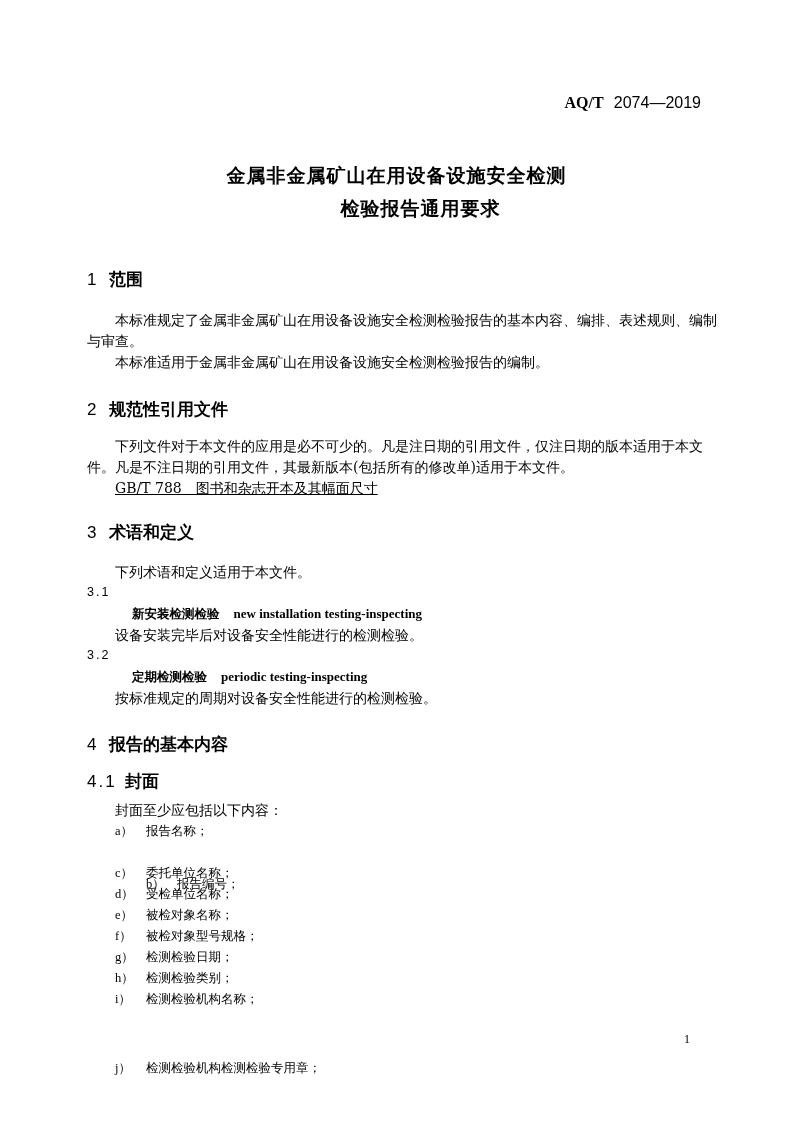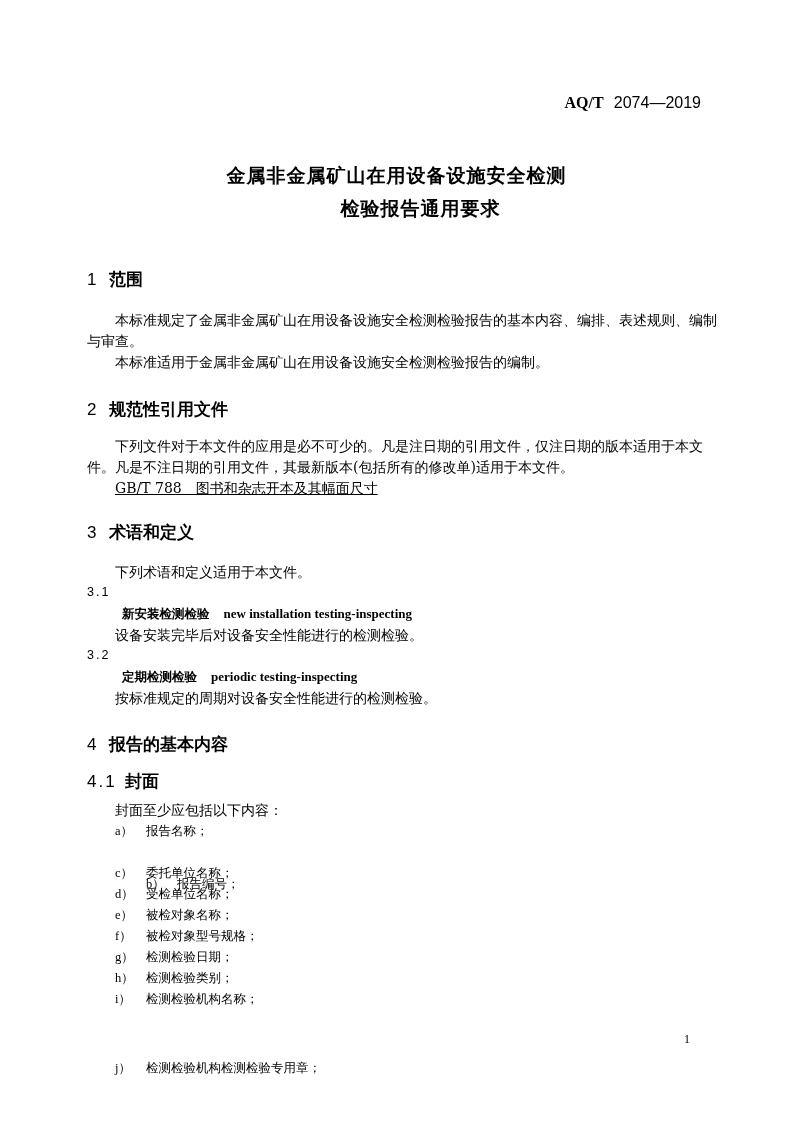--- a/index.html
+++ b/index.html
@@ -8,21 +8,21 @@
   .std-no { right: 92px; top: 93px; font-size: 16px; }
   .std-no .pre { font-family: "Liberation Serif", serif; font-weight: bold; }
   .std-no .num { font-family: "Liberation Sans", sans-serif; }
   .title { left: 0; width: 793px; text-align: center; font-family: "DejaVu Sans", sans-serif; font-weight: bold; font-size: 19px; letter-spacing: 1px; }
   .h1 { left: 87px; font-family: "DejaVu Sans", sans-serif; font-weight: bold; font-size: 17px; }
   .h1 .no { display: inline-block; width: 22px; font-weight: normal; font-family: "Liberation Sans", sans-serif; }
   .h2 .no { width: 38px; }
   .p { font-size: 14px; font-family: "DejaVu Serif", serif; }
   .ind { left: 115px; }
   .left { left: 87px; }
-  .term { left: 122px; font-size: 12.5px; font-weight: bold; font-family: "DejaVu Sans", sans-serif; }
+  .term { left: 132px; font-size: 12.5px; font-weight: bold; font-family: "DejaVu Sans", sans-serif; }
   .term .en { font-family: "Liberation Serif", serif; font-weight: bold; margin-left: 14px; font-size: 13px; }
   .sub { left: 87px; font-family: "Liberation Sans", sans-serif; font-size: 12.5px; letter-spacing: 2px; }
   .li { left: 115px; font-size: 12.5px; }
   .li .m { display: inline-block; width: 31px; font-family: "Liberation Serif", serif; }
   .page-num { left: 684px; top: 1032px; font-size: 12px; font-family: "Liberation Serif", serif; }
 </style>
 </head>
 <body>
 
 <div class="abs std-no">

